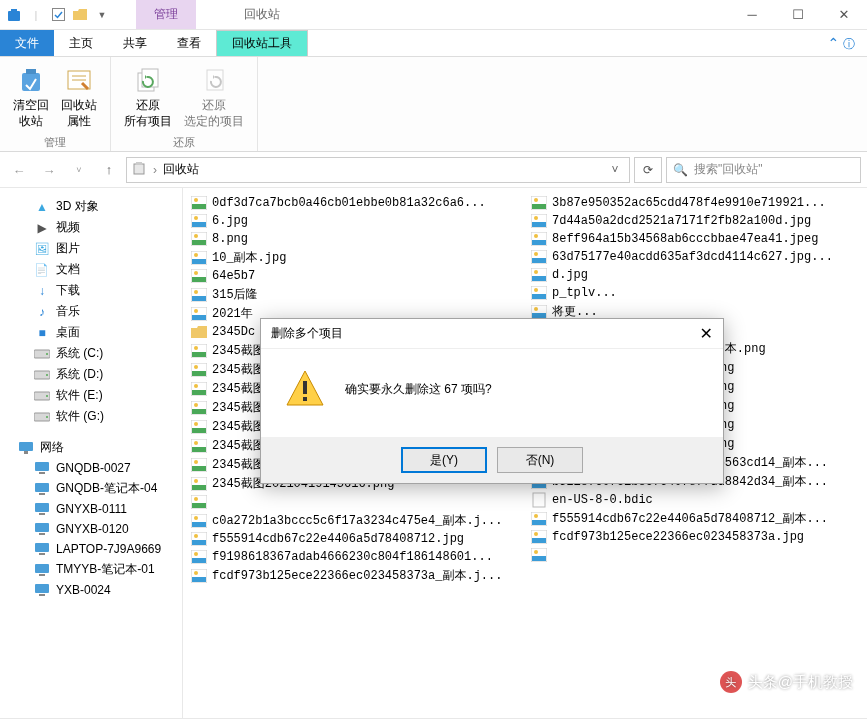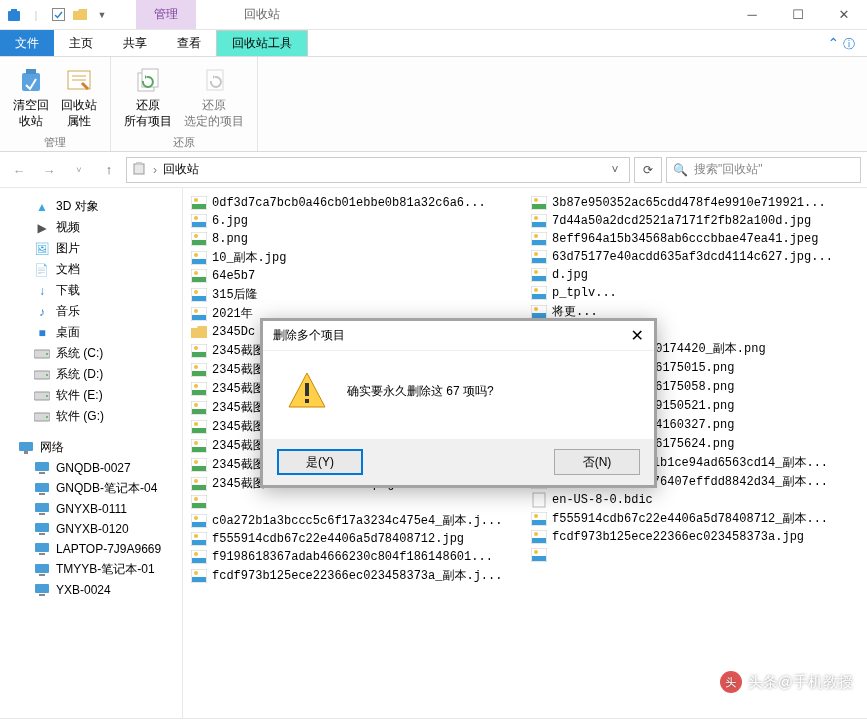--- a/index.html
+++ b/index.html
@@ -44,27 +44,27 @@
     .tree-sep { height: 10px; }
     
     .filelist { flex: 1; overflow-y: auto; padding: 6px 2px; display: flex; flex-wrap: wrap; align-content: flex-start; }
     .file-col { width: 50%; }
     .file-item { display: flex; align-items: center; gap: 5px; padding: 1px 6px; font-size: 12px; cursor: pointer; white-space: nowrap; overflow: hidden; text-overflow: ellipsis; }
     .file-icon { width: 16px; height: 16px; flex-shrink: 0; display: flex; align-items: center; justify-content: center; }
     .file-name { overflow: hidden; text-overflow: ellipsis; font-family: Liberation Mono, monospace; }
     
     .statusbar { height: 24px; border-top: 1px solid #e8e8e8; display: flex; align-items: center; padding: 0 10px; font-size: 12px; color: #555; }
     
-    .dialog-overlay { position: absolute; left: 260px; top: 318px; width: 397px; background: #fff; border: 3px solid #a3a3a3; box-shadow: 0 4px 20px rgba(0,0,0,0.3); z-index: 100; }
+    .dialog-overlay { position: absolute; left: 260px; top: 318px; width: 464px; background: #fff; border: 1px solid #a3a3a3; box-shadow: 0 4px 20px rgba(0,0,0,0.3); z-index: 100; }
     .dialog-title { height: 30px; display: flex; align-items: center; padding: 0 10px; border-bottom: 1px solid #eee; font-size: 12px; }
     .dialog-close { margin-left: auto; font-size: 16px; cursor: pointer; }
     .dialog-body { display: flex; align-items: center; gap: 18px; padding: 18px 22px 26px 22px; }
     .warn-icon { width: 44px; height: 44px; }
     .dialog-msg { font-size: 12px; }
-    .dialog-footer { background: #f0f0f0; padding: 10px 14px; display: flex; justify-content: space-between; gap: 10px; }
+    .dialog-footer { background: #f0f0f0; padding: 10px 14px; display: flex; justify-content: center; gap: 10px; }
     .dlg-btn { min-width: 86px; height: 26px; border: 1px solid #aaa; background: #e9e9e9; font-size: 12px; cursor: pointer; }
     .dlg-btn.primary { border: 2px solid #0078d7; }
     
     .watermark { position: absolute; right: 14px; bottom: 28px; color: #fff; font-size: 15px; text-shadow: 0 0 3px rgba(0,0,0,0.6); display: flex; align-items: center; gap: 6px; opacity: 0.8; font-weight: 500;}
     .wm-logo { width: 22px; height: 22px; border-radius: 50%; background: #d62a2a; display: flex; align-items: center; justify-content: center; color: #fff; font-size: 11px; }
   </style>
 </head>
 <body>
 
 <div class="titlebar">

